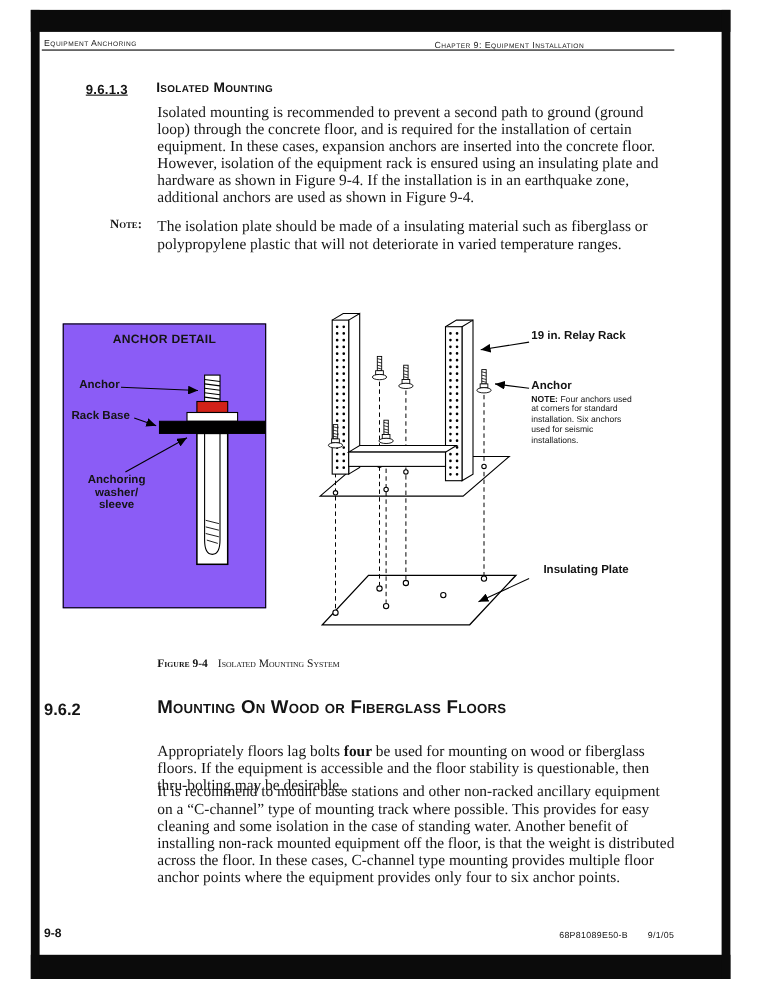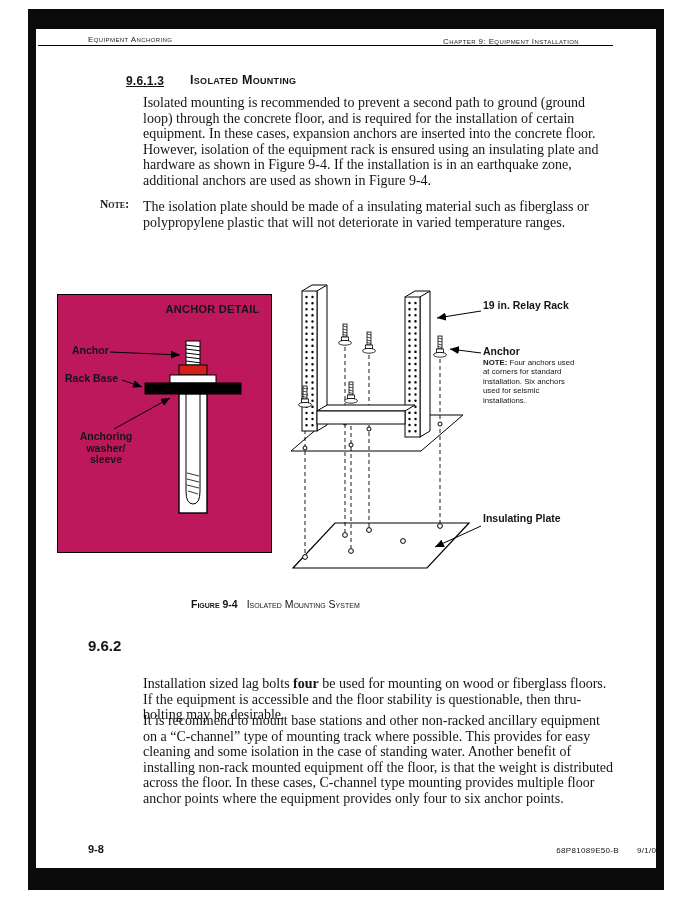--- a/index.html
+++ b/index.html
@@ -1,34 +1,34 @@
 <!DOCTYPE html>
 <html><head>
 <meta charset="utf-8">
 <style>
   html,body{margin:0;padding:0;background:#fff;}
   .page{position:relative;width:695px;height:899px;background:#fff;overflow:hidden;color:#141414;}
   .abs{position:absolute;}
-  .sans{font-family:"Liberation Sans",sans-serif;margin-left:48px;}
+  .sans{font-family:"Liberation Sans",sans-serif;}
   .serif{font-family:"Liberation Serif",serif;}
   .sc{font-variant:small-caps;}
   .b{font-weight:bold;}
   .frame{background:#0b0b0b;}
   .hdr{font-size:8px;letter-spacing:.4px;color:#1c1c1c;}
   .body-text{font-size:14px;line-height:15.6px;width:472px;}
   .h1-num{font-size:12px;letter-spacing:.2px;}
   .h1-title{font-size:12.5px;letter-spacing:.3px;}
   .h2-num{font-size:15px;}
   .h2-title{font-size:17px;letter-spacing:.2px;}
   .fig-label{font-size:10.5px;font-weight:bold;font-family:"Liberation Sans",sans-serif;line-height:11.5px;}
   .fig-note{font-size:7.8px;line-height:9.4px;font-family:"Liberation Sans",sans-serif;}
   .prewrap{white-space:pre-line;}
-  .detail-box{width:215px;height:259px;border:1.3px solid #000;background:#be185d;box-sizing:border-box;}
+  .detail-box{width:185px;height:259px;border:1.3px solid #000;background:#8b5cf6;box-sizing:border-box;}
   .detail-title{width:100%;text-align:center;font-size:11px;font-weight:bold;letter-spacing:.3px;top:8px;left:0;}
-  .caption{font-size:10.5px;}
+  .caption{font-size:10.5px;font-family:Liberation Serif, serif;}
   .holes{stroke:#000;stroke-dasharray:0.1 6;stroke-width:2.4;stroke-linecap:round;}
   .footer-right{font-size:8px;letter-spacing:.3px;}
 </style>
 </head>
 <body>
 
 <div class="page">
 
   <div class="abs frame" style="left:28px;top:9px;width:636px;height:20px;"></div>
   <div class="abs frame" style="left:28px;top:868px;width:636px;height:22px;"></div>
@@ -147,30 +147,31 @@
         <line x1="196" y1="243" x2="150" y2="264" marker-end="url(#arrB)"></line>
       </g>
     </g>
   </svg>
 
   <div class="abs fig-label" style="left:483px;top:300px;">19 in. Relay Rack</div>
   <div class="abs fig-label" style="left:483px;top:346px;">Anchor</div>
   <div class="abs fig-note" style="left:483px;top:358px;width:100px;">
     <b>NOTE:</b><span> Four anchors used at corners for standard installation. Six anchors used for seismic installations.</span>
   </div>
-  <div class="abs fig-label" style="left:483px;top:513px;">Insulating Plate</div>
+  <div class="abs fig-label" style="left:494px;top:513px;">Insulating Plate</div>
 
   <div class="abs sans caption" style="left:143px;top:598px;">
     <span class="b sc">Figure 9-4</span><span class="sc" style="margin-left:9px;">Isolated Mounting System</span>
   </div>
 
   <div class="abs sans b h2-num" style="left:40px;top:637px;">9.6.2</div>
+  <div class="abs sans sc b h2-title" style="left:143px;top:633px;">Mounting On Wood or Fiberglass Floors</div>
 
   <div class="abs serif body-text" style="left:143px;top:676px;">
-    <span>Installation sized lag bolts </span><b>four</b><span> be used for mounting on wood or fiberglass floors. If the equipment is accessible and the floor stability is questionable, then thru-bolting may be desirable.</span>
+    <span>Appropriately floors lag bolts </span><b>four</b><span> be used for mounting on wood or fiberglass floors. If the equipment is accessible and the floor stability is questionable, then thru-bolting may be desirable.</span>
   </div>
   <div class="abs serif body-text" style="left:143px;top:713px;">It is recommend to mount base stations and other non-racked ancillary equipment on a “C-channel” type of mounting track where possible. This provides for easy cleaning and some isolation in the case of standing water. Another benefit of installing non-rack mounted equipment off the floor, is that the weight is distributed across the floor. In these cases, C-channel type mounting provides multiple floor anchor points where the equipment provides only four to six anchor points.</div>
 
   <div class="abs sans b" style="left:40px;top:843px;font-size:11px;">9-8</div>
   <div class="abs sans footer-right" style="left:380px;top:846px;width:233px;text-align:right;">
     <span>68P81089E50-B</span><span style="margin-left:18px;">9/1/05</span>
   </div>
 
 </div>
 

